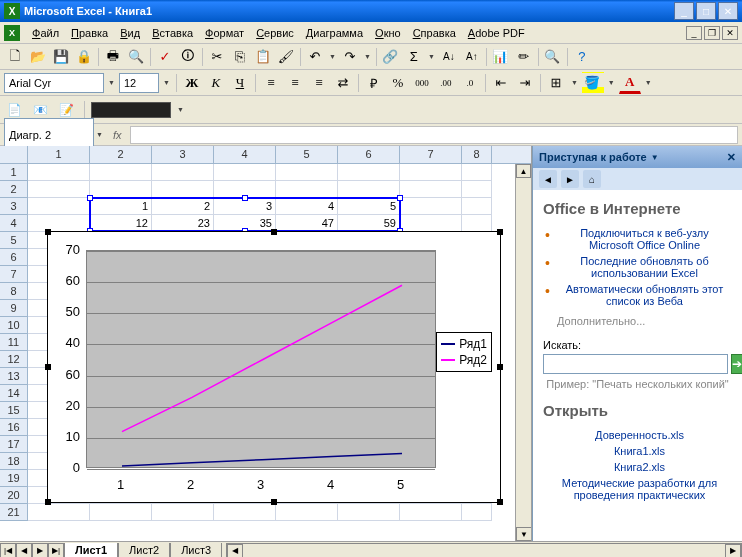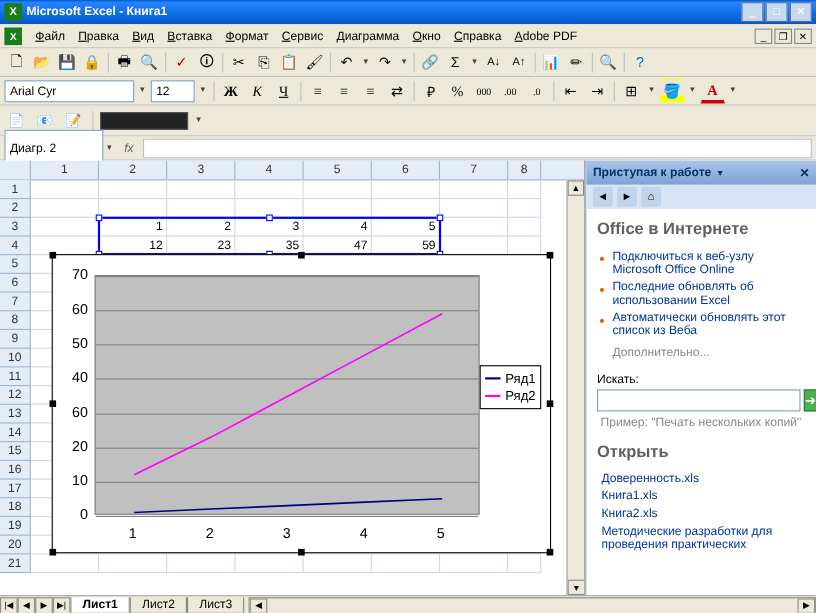--- a/index.html
+++ b/index.html
@@ -21,21 +21,21 @@
 .menubar .mdi-btn { width: 16px; height: 14px; border: 1px solid #888; background: #ece9d8; font-size: 9px; display: flex; align-items: center; justify-content: center; cursor: pointer; }
 
 
 .toolbar { background: #ece9d8; height: 26px; display: flex; align-items: center; padding: 2px 4px; gap: 1px; border-bottom: 1px solid #c0c0c0; }
 .tool-btn { width: 22px; height: 22px; display: flex; align-items: center; justify-content: center; cursor: pointer; border: 1px solid transparent; font-size: 13px; }
 .tool-sep { width: 1px; height: 18px; background: #c0c0c0; margin: 0 2px; }
 .dropdown-arrow { font-size: 7px; color: #444; padding: 0 2px; }
 
 
 .formatbar { background: #ece9d8; height: 26px; display: flex; align-items: center; padding: 2px 4px; gap: 2px; border-bottom: 1px solid #c0c0c0; }
-.font-select { width: 118px; height: 20px; border: 1px solid #7f9db9; background: white; padding: 1px 4px; font-size: 11px; }
+.font-select { width: 100px; height: 20px; border: 1px solid #7f9db9; background: white; padding: 1px 4px; font-size: 11px; }
 .size-select { width: 40px; height: 20px; border: 1px solid #7f9db9; background: white; padding: 1px 4px; font-size: 11px; text-align: left; }
 .fmt-btn { width: 22px; height: 22px; display: flex; align-items: center; justify-content: center; cursor: pointer; border: 1px solid transparent; font-family: "Times New Roman", serif; font-size: 13px; }
 
 
 .pdfbar { background: #ece9d8; height: 28px; display: flex; align-items: center; padding: 2px 4px; gap: 4px; border-bottom: 1px solid #c0c0c0; }
 .pdf-icon { width: 22px; height: 22px; background: #ece9d8; border: 1px solid transparent; display: flex; align-items: center; justify-content: center; font-size: 12px; cursor: pointer; }
 .shape-select { width: 80px; height: 16px; background: #222; border: 1px solid #555; }
 
 
 .formulabar { background: #ece9d8; height: 22px; display: flex; align-items: center; padding: 2px 4px; border-bottom: 1px solid #c0c0c0; }
@@ -83,21 +83,21 @@
 .scroll-btn { width: 16px; height: 14px; background: #ece9d8; border: 1px solid #888; font-size: 8px; display: flex; align-items: center; justify-content: center; }
 
 
 .taskpane { width: 210px; background: #ffffff; border-left: 1px solid #7f9db9; display: flex; flex-direction: column; overflow: hidden; }
 .tp-header { height: 22px; background: linear-gradient(to bottom, #a9c5e8, #7ba3d4); display: flex; align-items: center; padding: 0 6px; font-weight: bold; color: #003366; }
 .tp-header .close { margin-left: auto; cursor: pointer; font-size: 11px; }
 .tp-nav { height: 22px; display: flex; align-items: center; padding: 2px 6px; gap: 4px; background: #d6e4f5; }
 .tp-nav-btn { width: 18px; height: 18px; border-radius: 2px; background: #c0d4ec; display: flex; align-items: center; justify-content: center; font-size: 10px; cursor: pointer; }
 .tp-body { padding: 10px; overflow: auto; flex: 1; }
 .tp-h1 { color: #5f5f5f; font-size: 15px; font-weight: bold; margin-bottom: 8px; }
-.tp-list { list-style: none; }
+.tp-list { list-style: none; text-align: center; }
 .tp-list li { padding: 2px 0 2px 14px; position: relative; }
 .tp-list li::before { content: "•"; position: absolute; left: 2px; color: #d46a00; font-size: 14px; }
 .tp-link { color: #003399; cursor: pointer; }
 .tp-gray { color: #888; margin: 6px 0 0 14px; }
 .tp-search-lbl { margin-top: 12px; margin-bottom: 3px; }
 .tp-search-row { display: flex; gap: 3px; }
 .tp-search { flex: 1; height: 20px; border: 1px solid #7f9db9; padding: 1px 3px; }
 .tp-search-btn { width: 22px; height: 20px; background: #4caf50; color: white; border: 1px solid #2e7d32; display: flex; align-items: center; justify-content: center; font-size: 12px; cursor: pointer; }
 .tp-example { color: #888; text-align: center; margin: 4px 0 12px; }
 .tp-files li::before { content: ""; }

